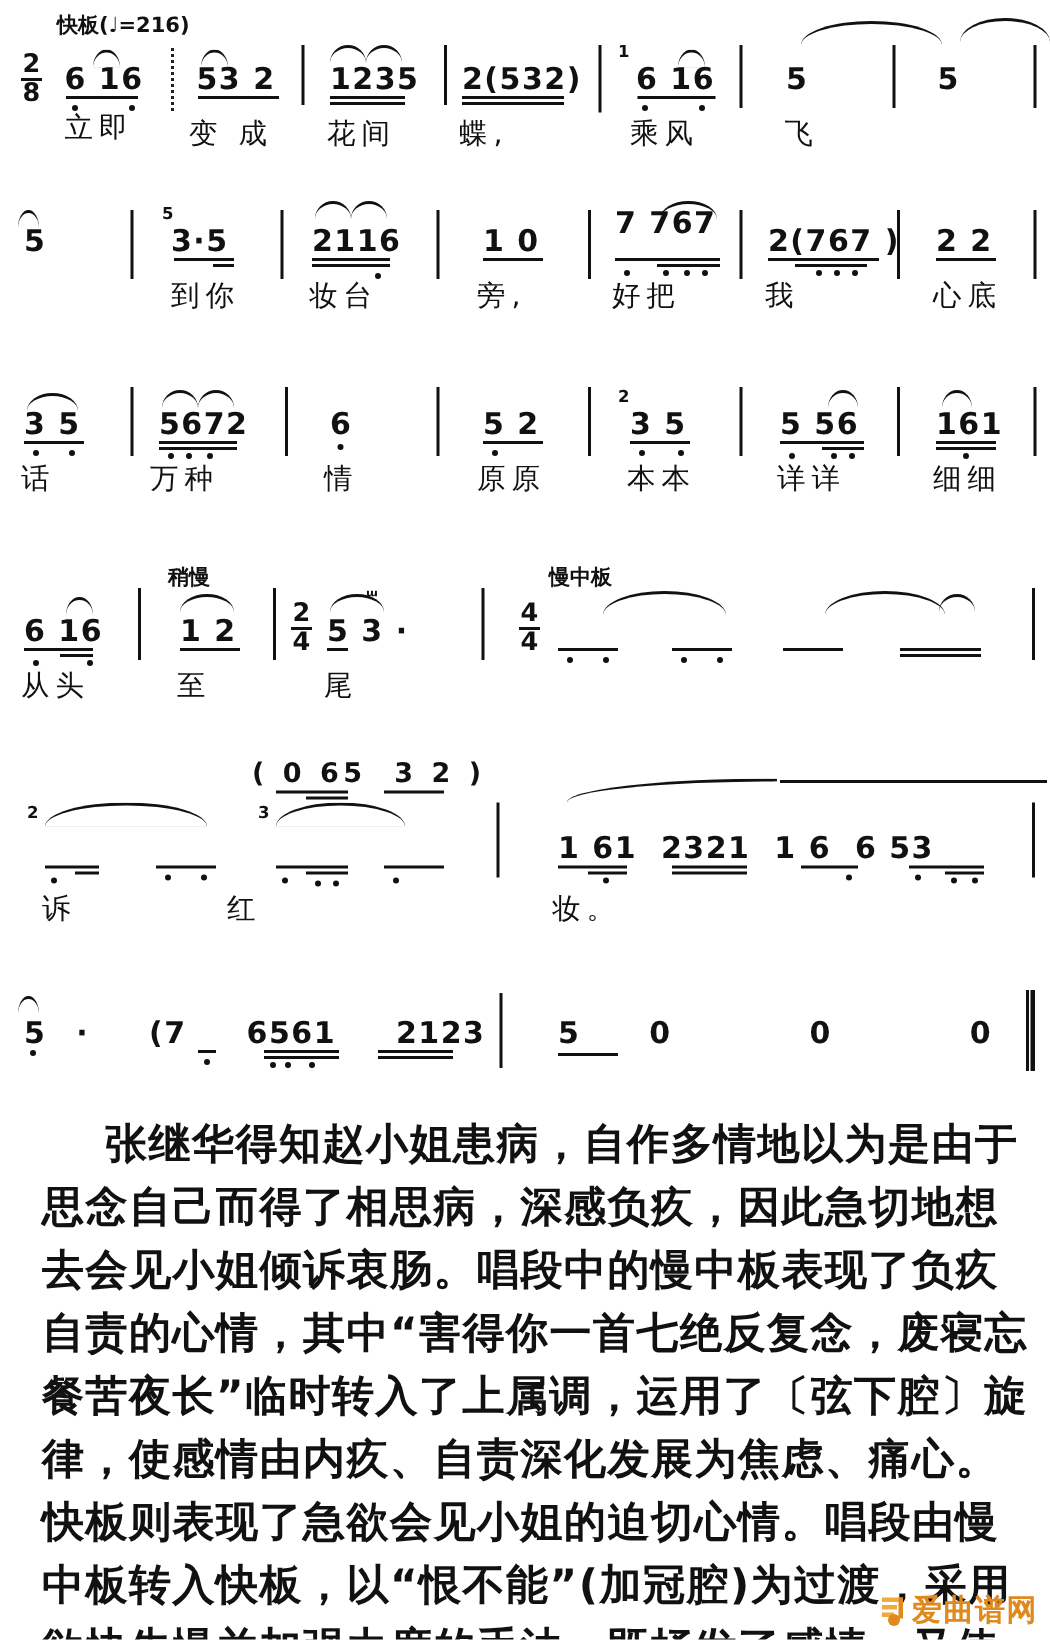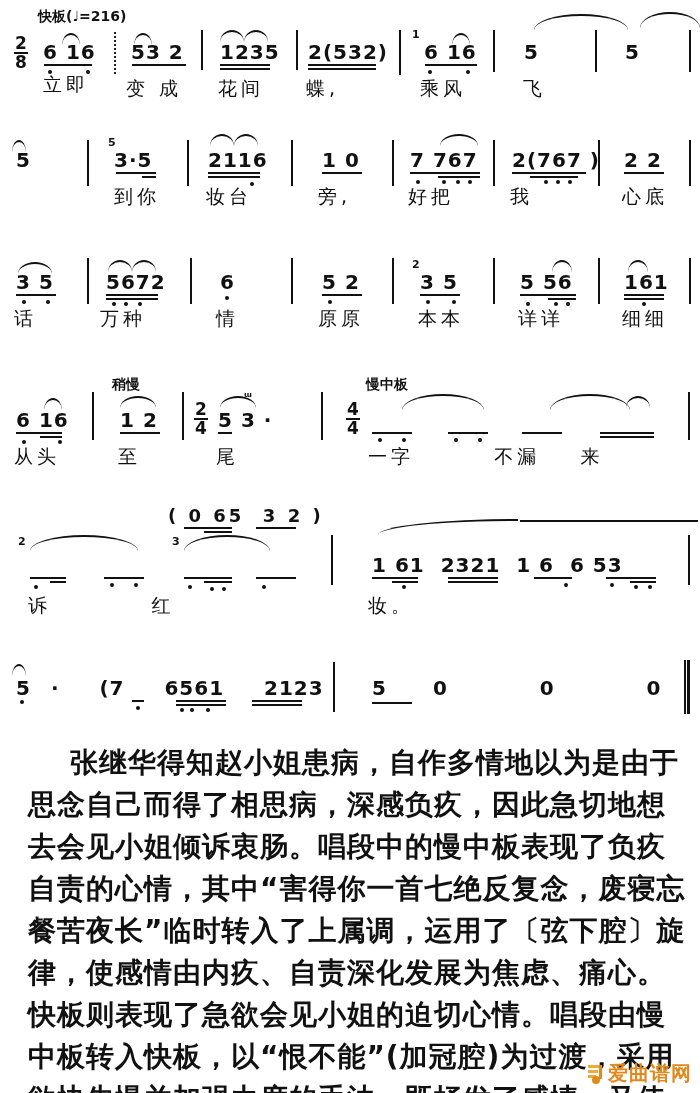--- a/index.html
+++ b/index.html
@@ -101,21 +101,21 @@
     <div class="ul" style="left:208px;top:52px;width:52px;"></div>
     <div class="ul" style="left:208px;top:56px;width:52px;"></div>
     <div class="dot" style="left:250px;top:62px;"></div>
     <span class="lyr" style="left:206px;top:64px;">妆台</span>
     <div class="bar" style="left:291px;top:20px;height:46px;"></div>
     <span class="n" style="left:322px;top:28px;">1 0</span>
     <div class="ul" style="left:322px;top:52px;width:40px;"></div>
     <span class="lyr" style="left:318px;top:64px;">旁,</span>
     <div class="bar" style="left:392px;top:20px;height:46px;"></div>
     <div class="arc" style="left:440px;top:14px;width:38px;"></div>
-    <span class="n" style="left:410px;top:16px;margin-top:12px;">7 767</span>
+    <span class="n" style="left:410px;top:16px;">7 767</span>
     <div class="ul" style="left:410px;top:52px;width:70px;"></div>
     <div class="ul" style="left:438px;top:56px;width:42px;"></div>
     <div class="dot" style="left:416px;top:60px;"></div>
     <div class="dot" style="left:442px;top:60px;"></div>
     <div class="dot" style="left:456px;top:60px;"></div>
     <div class="dot" style="left:468px;top:60px;"></div>
     <span class="lyr" style="left:408px;top:64px;">好把</span>
     <div class="bar" style="left:493px;top:20px;height:46px;"></div>
     <span class="n" style="left:512px;top:28px;">2(767 )</span>
     <div class="ul" style="left:512px;top:52px;width:74px;"></div>
@@ -216,21 +216,20 @@
     <div class="arc" style="left:626px;top:36px;width:24px;"></div>
     <div class="ul" style="left:372px;top:72px;width:40px;"></div>
     <div class="ul" style="left:448px;top:72px;width:40px;"></div>
     <div class="ul" style="left:522px;top:72px;width:40px;"></div>
     <div class="ul" style="left:600px;top:72px;width:54px;"></div>
     <div class="ul" style="left:600px;top:76px;width:54px;"></div>
     <div class="dot" style="left:378px;top:78px;"></div>
     <div class="dot" style="left:402px;top:78px;"></div>
     <div class="dot" style="left:454px;top:78px;"></div>
     <div class="dot" style="left:478px;top:78px;"></div>
-    <span class="lyr" style="left:368px;top:84px;">一字        不漏    来</span>
     <div class="bar" style="left:688px;top:32px;height:48px;"></div>
   </div>
 
   <div class="row" style="top:495px;height:115px;">
     <span class="n" style="left:168px;top:10px;font-size:18px;letter-spacing:3px;">( 0 65  3 2 )</span>
     <div class="ul" style="left:184px;top:32px;width:48px;"></div>
     <div class="ul" style="left:204px;top:36px;width:28px;"></div>
     <div class="ul" style="left:256px;top:32px;width:40px;"></div>
     <span class="grace" style="left:18px;top:42px;">2</span>
     <div class="longarc" style="left:30px;top:40px;width:108px;"></div>

